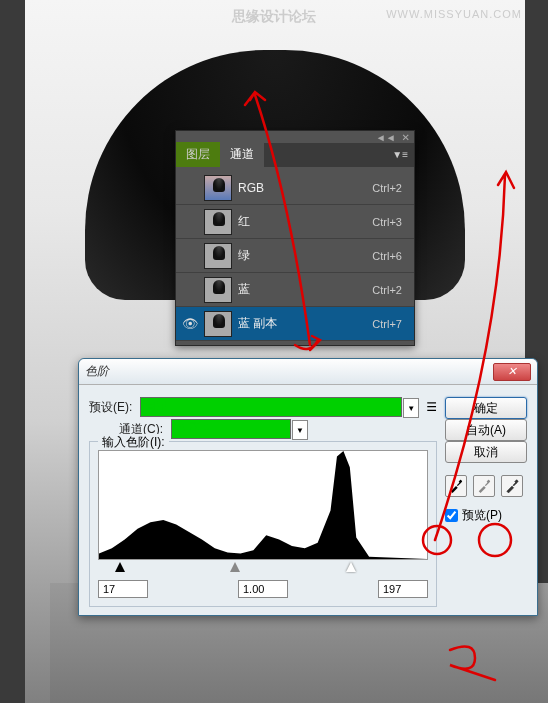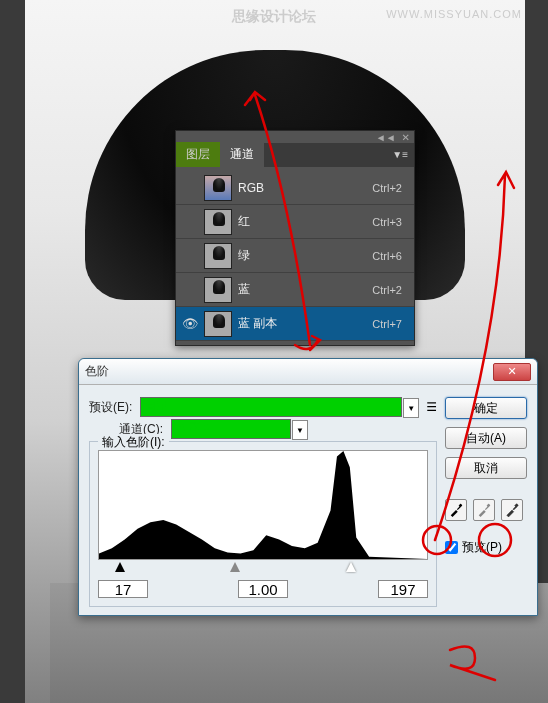--- a/index.html
+++ b/index.html
@@ -24,45 +24,45 @@
 .ch-eye{width:16px;text-align:center;color:#ddd;font-size:13px;}
 .ch-thumb{width:28px;height:26px;background:#888;border:1px solid #222;margin:0 6px;position:relative;overflow:hidden;display:flex;align-items:center;justify-content:center;}
 .ch-thumb.rgb::after,.ch-thumb.bw::after{content:"";position:absolute;top:2px;left:8px;width:12px;height:14px;background:radial-gradient(ellipse at top,#444 0%,#111 60%);border-radius:6px 6px 3px 3px;}
 .ch-thumb.rgb{background:linear-gradient(180deg,#c4a8a8 0%,#5a7ab8 100%);}
 .ch-thumb.bw{background:#aaa;}
 .ch-name{flex:1;color:#eee;font-size:12px;}
 .ch-shortcut{color:#ccc;font-size:11px;padding-right:6px;}
 
 
 .levels-dialog{position:absolute;top:358px;left:78px;width:460px;background:#e8eef2;border:1px solid #3a6e8e;border-radius:6px 6px 0 0;box-shadow:0 3px 10px rgba(0,0,0,0.4);font-size:12px;z-index:4;}
-.lv-titlebar{height:26px;background:linear-gradient(180deg,#fefefe 0%,#e0e8ee 100%);border-bottom:1px solid #b0b0b0;display:flex;align-items:center;padding:0 6px;border-radius:6px 6px 0 0;}
+.lv-titlebar{height:26px;background:linear-gradient(180deg,#fefefe 0%,#e0e8ee 100%);border-bottom:1px solid #b0b0b0;display:flex;align-items:center;padding:0 6px;border-radius:6px 6px 0 0;font-style:italic;}
 .lv-title{flex:1;font-size:12px;color:#333;}
 .lv-close{width:38px;height:18px;background:linear-gradient(180deg,#e88 0%,#c44 100%);border:1px solid #a33;border-radius:2px;color:#fff;display:flex;align-items:center;justify-content:center;font-size:11px;cursor:pointer;}
 .lv-body{display:flex;padding:12px 10px 8px;}
 .lv-left{flex:1;}
-.lv-right{width:90px;display:flex;flex-direction:column;gap:8px;padding-left:8px;}
+.lv-right{width:90px;display:flex;flex-direction:column;padding-left:8px;}
 .lv-btn{height:22px;background:linear-gradient(180deg,#fdfdfd 0%,#e4e4e4 100%);border:1px solid #888;border-radius:3px;font-size:12px;cursor:pointer;text-align:center;line-height:20px;}
 .lv-btn.primary{border:1px solid #2a6aa8;box-shadow:0 0 2px #4a8ac8;}
 .lv-row{display:flex;align-items:center;margin-bottom:2px;}
 .lv-label{font-size:12px;color:#222;margin-right:8px;}
 .lv-select{flex:1;height:20px;background:#00d000;border:1px solid #666;position:relative;}
 .lv-select.short{flex:0 0 120px;}
 .lv-select-arrow{position:absolute;right:-18px;top:0;width:16px;height:20px;background:#fff;border:1px solid #888;display:flex;align-items:center;justify-content:center;font-size:8px;}
 .lv-menuicon{margin-left:24px;font-size:12px;cursor:pointer;}
 .lv-group{border:1px solid #b8c4d0;padding:8px;margin-bottom:0;position:relative;background:#e8eef2;}
 .lv-group-label{position:absolute;top:-8px;left:8px;background:#e8eef2;padding:0 4px;font-size:12px;}
 .histogram{width:100%;height:110px;background:#fff;border:1px solid #999;position:relative;overflow:hidden;}
 .histogram svg{width:100%;height:100%;}
 .hist-slider{height:14px;position:relative;margin-top:2px;}
 .slider-tri{position:absolute;width:0;height:0;border-left:5px solid transparent;border-right:5px solid transparent;border-bottom:10px solid;cursor:pointer;top:0;}
 .tri-black{border-bottom-color:#000;}
 .tri-gray{border-bottom-color:#888;}
 .tri-white{border-bottom-color:#fff;filter:drop-shadow(0 0 1px #666);}
 .lv-inputs{display:flex;justify-content:space-between;margin-top:4px;}
-.lv-num{width:50px;height:18px;border:1px solid #888;background:#fff;text-align:center;padding:0 4px;font-size:15px;}
+.lv-num{width:50px;height:18px;border:1px solid #888;background:#fff;text-align:left;padding:0 4px;font-size:11px;}
 .gradient-bar{width:100%;height:14px;background:linear-gradient(90deg,#000 0%,#fff 100%);border:1px solid #888;}
 .eyedroppers{display:flex;gap:6px;margin-top:12px;justify-content:flex-start;}
 .dropper{width:22px;height:22px;border:1px solid #888;background:#f4f4f4;display:flex;align-items:center;justify-content:center;cursor:pointer;border-radius:2px;}
 .dropper svg{width:14px;height:14px;}
 .preview-check{display:flex;align-items:center;gap:4px;margin-top:10px;font-size:12px;}
 .preview-check input{width:13px;height:13px;}
 
 
 .annotation{position:absolute;pointer-events:none;z-index:10;}
 .red-stroke{stroke:#d00;stroke-width:2.5;fill:none;stroke-linecap:round;}

